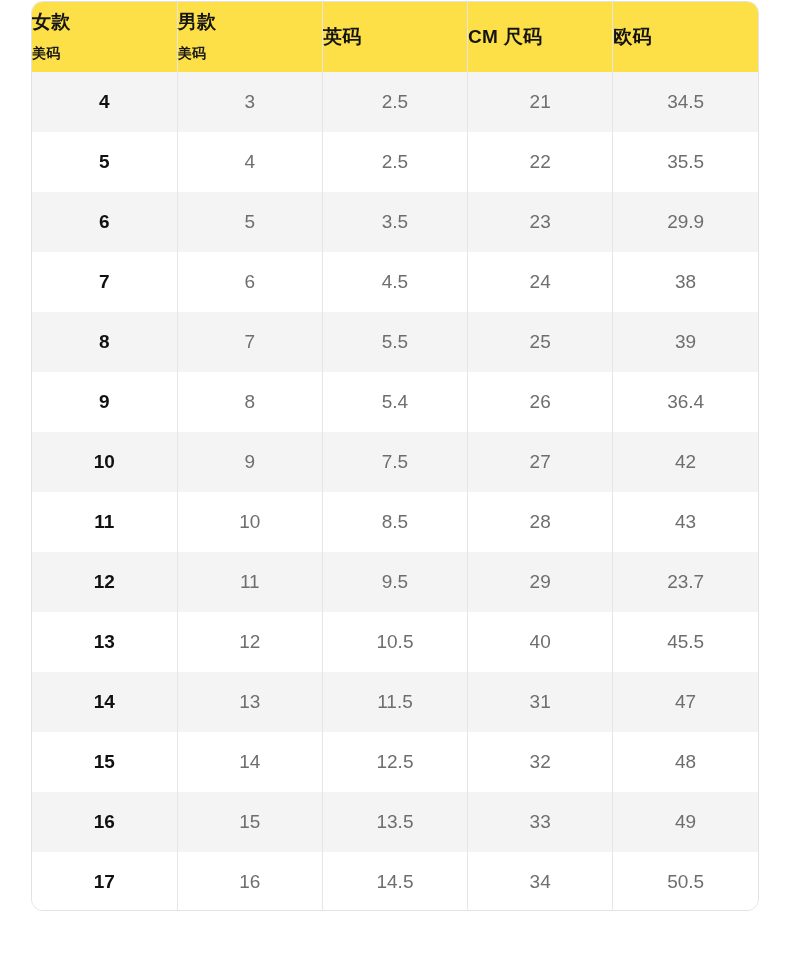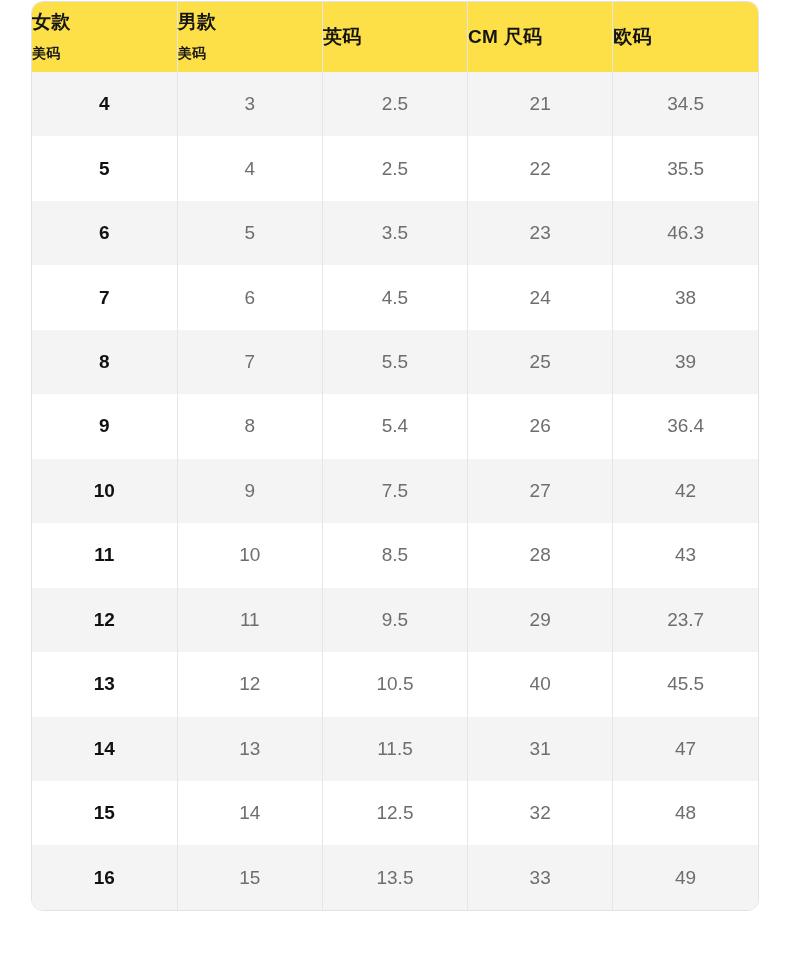--- a/index.html
+++ b/index.html
@@ -147,21 +147,21 @@
             <td>4</td>
             <td>2.5</td>
             <td>22</td>
             <td>35.5</td>
           </tr>
           <tr class="odd">
             <td class="col-primary">6</td>
             <td>5</td>
             <td>3.5</td>
             <td>23</td>
-            <td>46.3</td>
+            <td>29.9</td>
           </tr>
           <tr class="even">
             <td class="col-primary">7</td>
             <td>6</td>
             <td>4.5</td>
             <td>24</td>
             <td>38</td>
           </tr>
           <tr class="odd">
             <td class="col-primary">8</td>
@@ -219,17 +219,24 @@
             <td>32</td>
             <td>48</td>
           </tr>
           <tr class="odd">
             <td class="col-primary">16</td>
             <td>15</td>
             <td>13.5</td>
             <td>33</td>
             <td>49</td>
           </tr>
+          <tr class="even">
+            <td class="col-primary">17</td>
+            <td>16</td>
+            <td>14.5</td>
+            <td>34</td>
+            <td>50.5</td>
+          </tr>
         </tbody>
     </table>
   </div>
 
 </div>
 
 </body></html>

